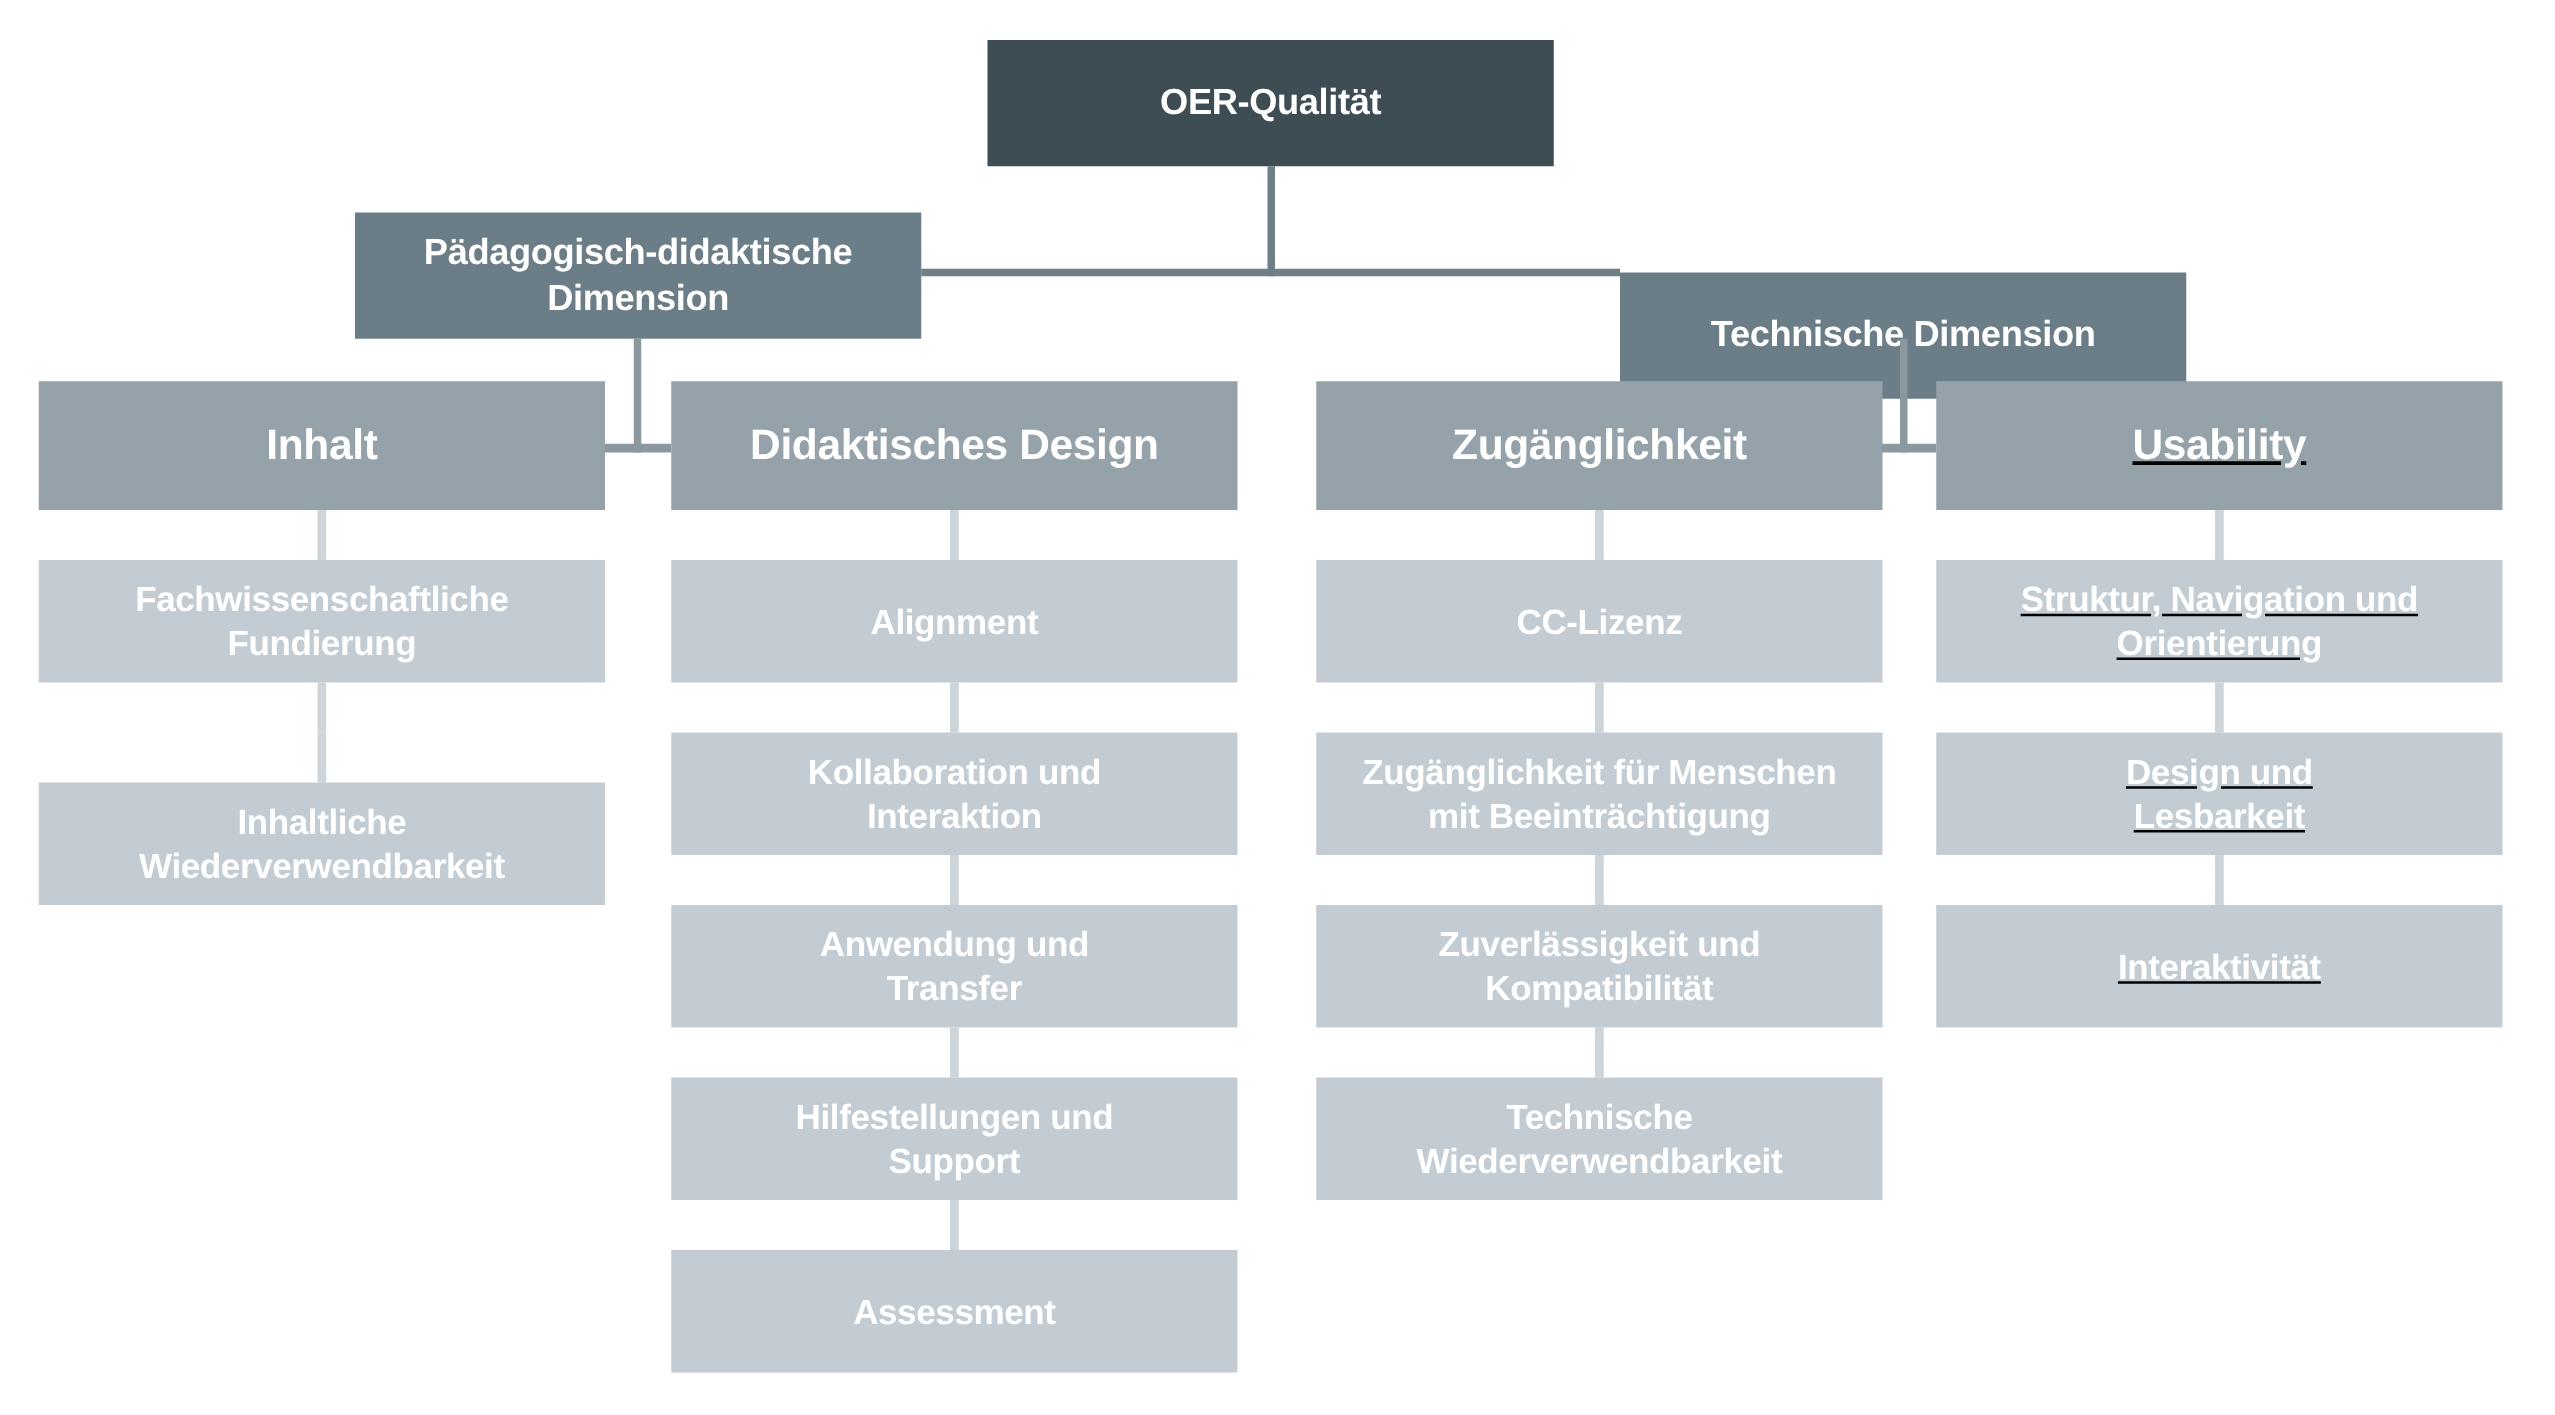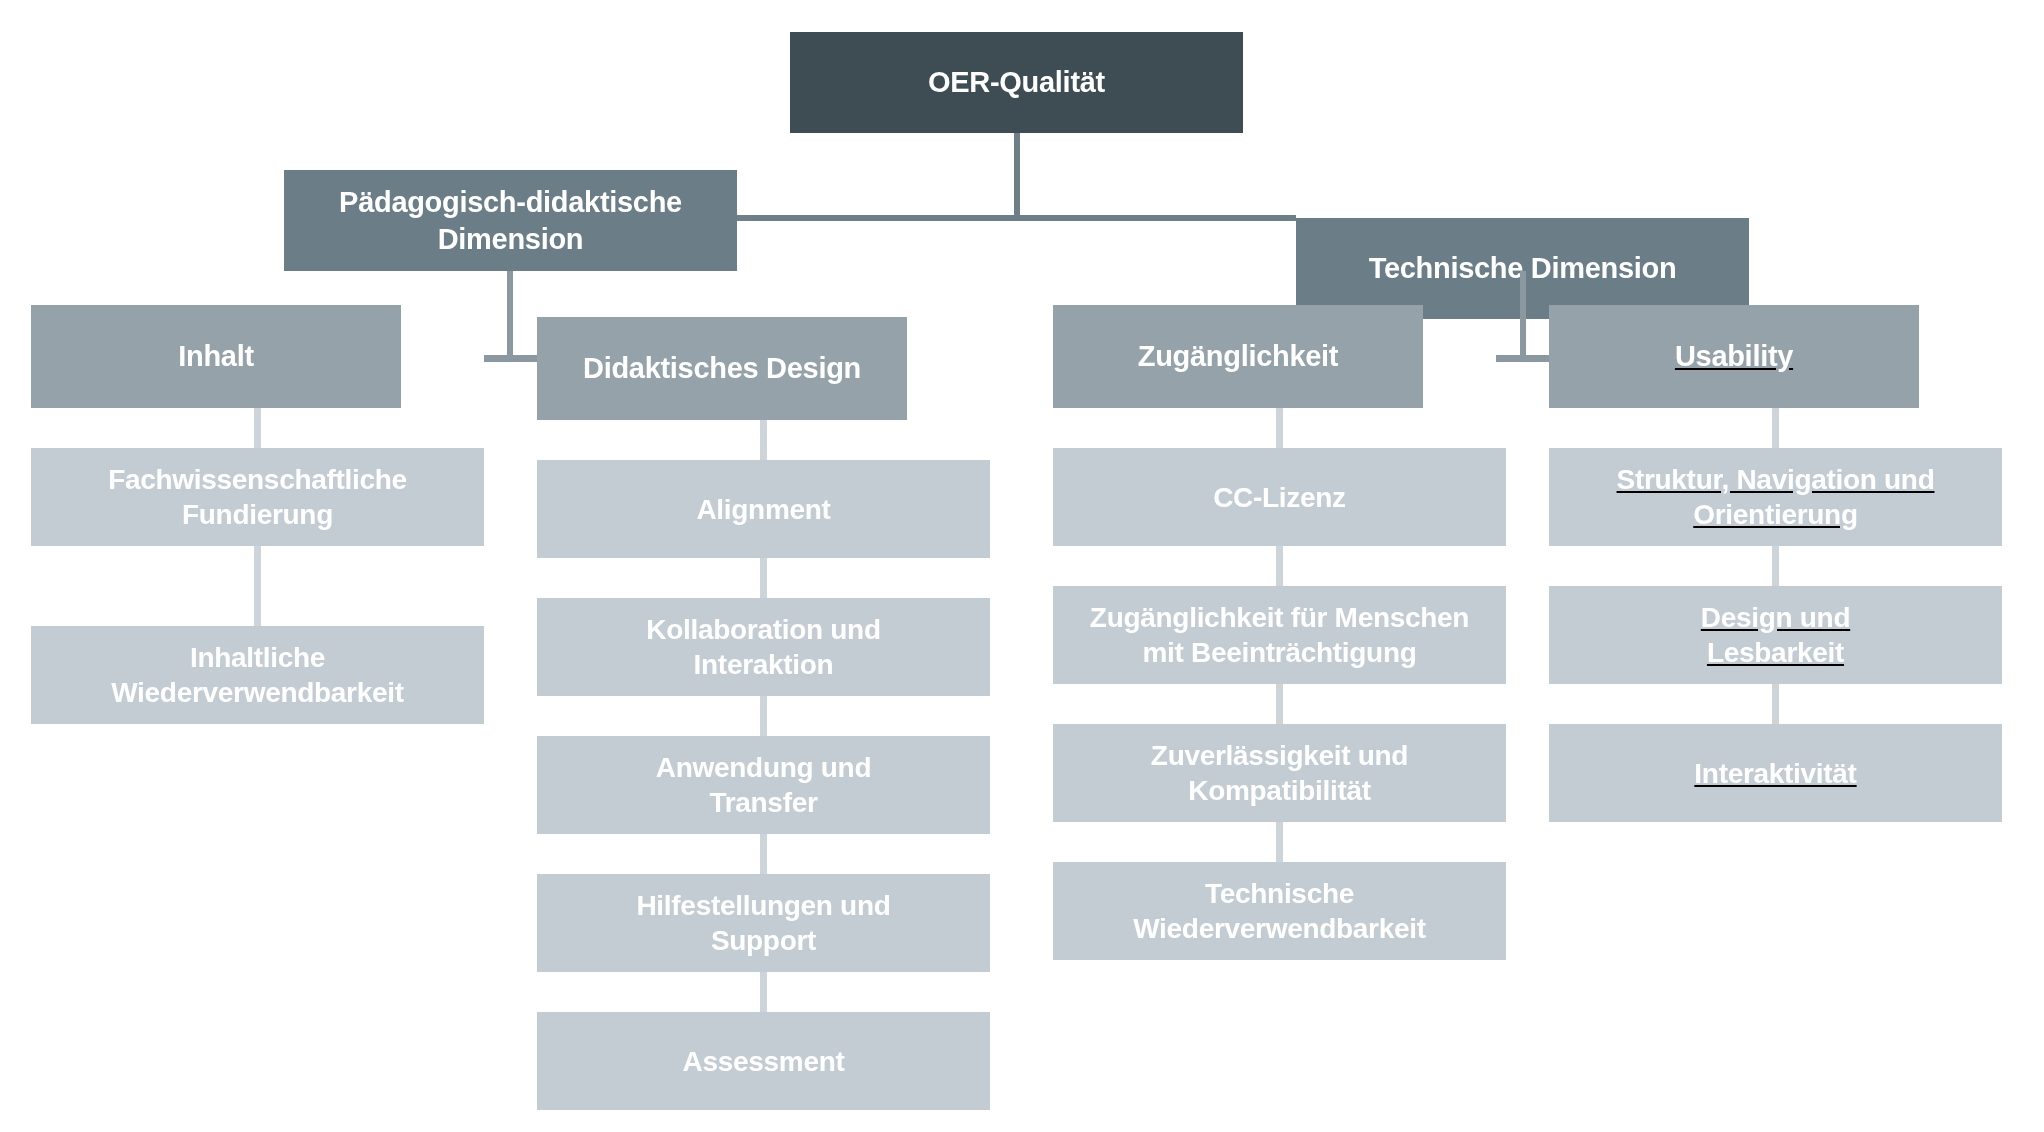--- a/index.html
+++ b/index.html
@@ -59,28 +59,28 @@
   .conn-dim-left-h{left:484px;top:355px;width:53px;height:7px;}
   .conn-dim-right-h{left:1496px;top:355px;width:53px;height:7px;}
   .column{
     position:absolute;
     top:305px;
     width:453px;
     display:flex;
     flex-direction:column;
   }
   .col-0{left:31px;}
-  .col-1{left:537px;margin-top:12px;}
+  .col-1{left:537px;}
   .col-2{left:1053px;}
   .col-3{left:1549px;text-decoration:underline;}
   .cat{
     position:static;
-    width:370px;height:103px;
+    width:453px;height:103px;
     background:var(--c-cat);
-    font-size:29px;
+    font-size:34px;
   }
   .leaf{
     position:static;
     width:453px;height:98px;
     background:var(--c-leaf);
     font-size:28px;
   }
   .vgap{
     height:40px;
     display:flex;

